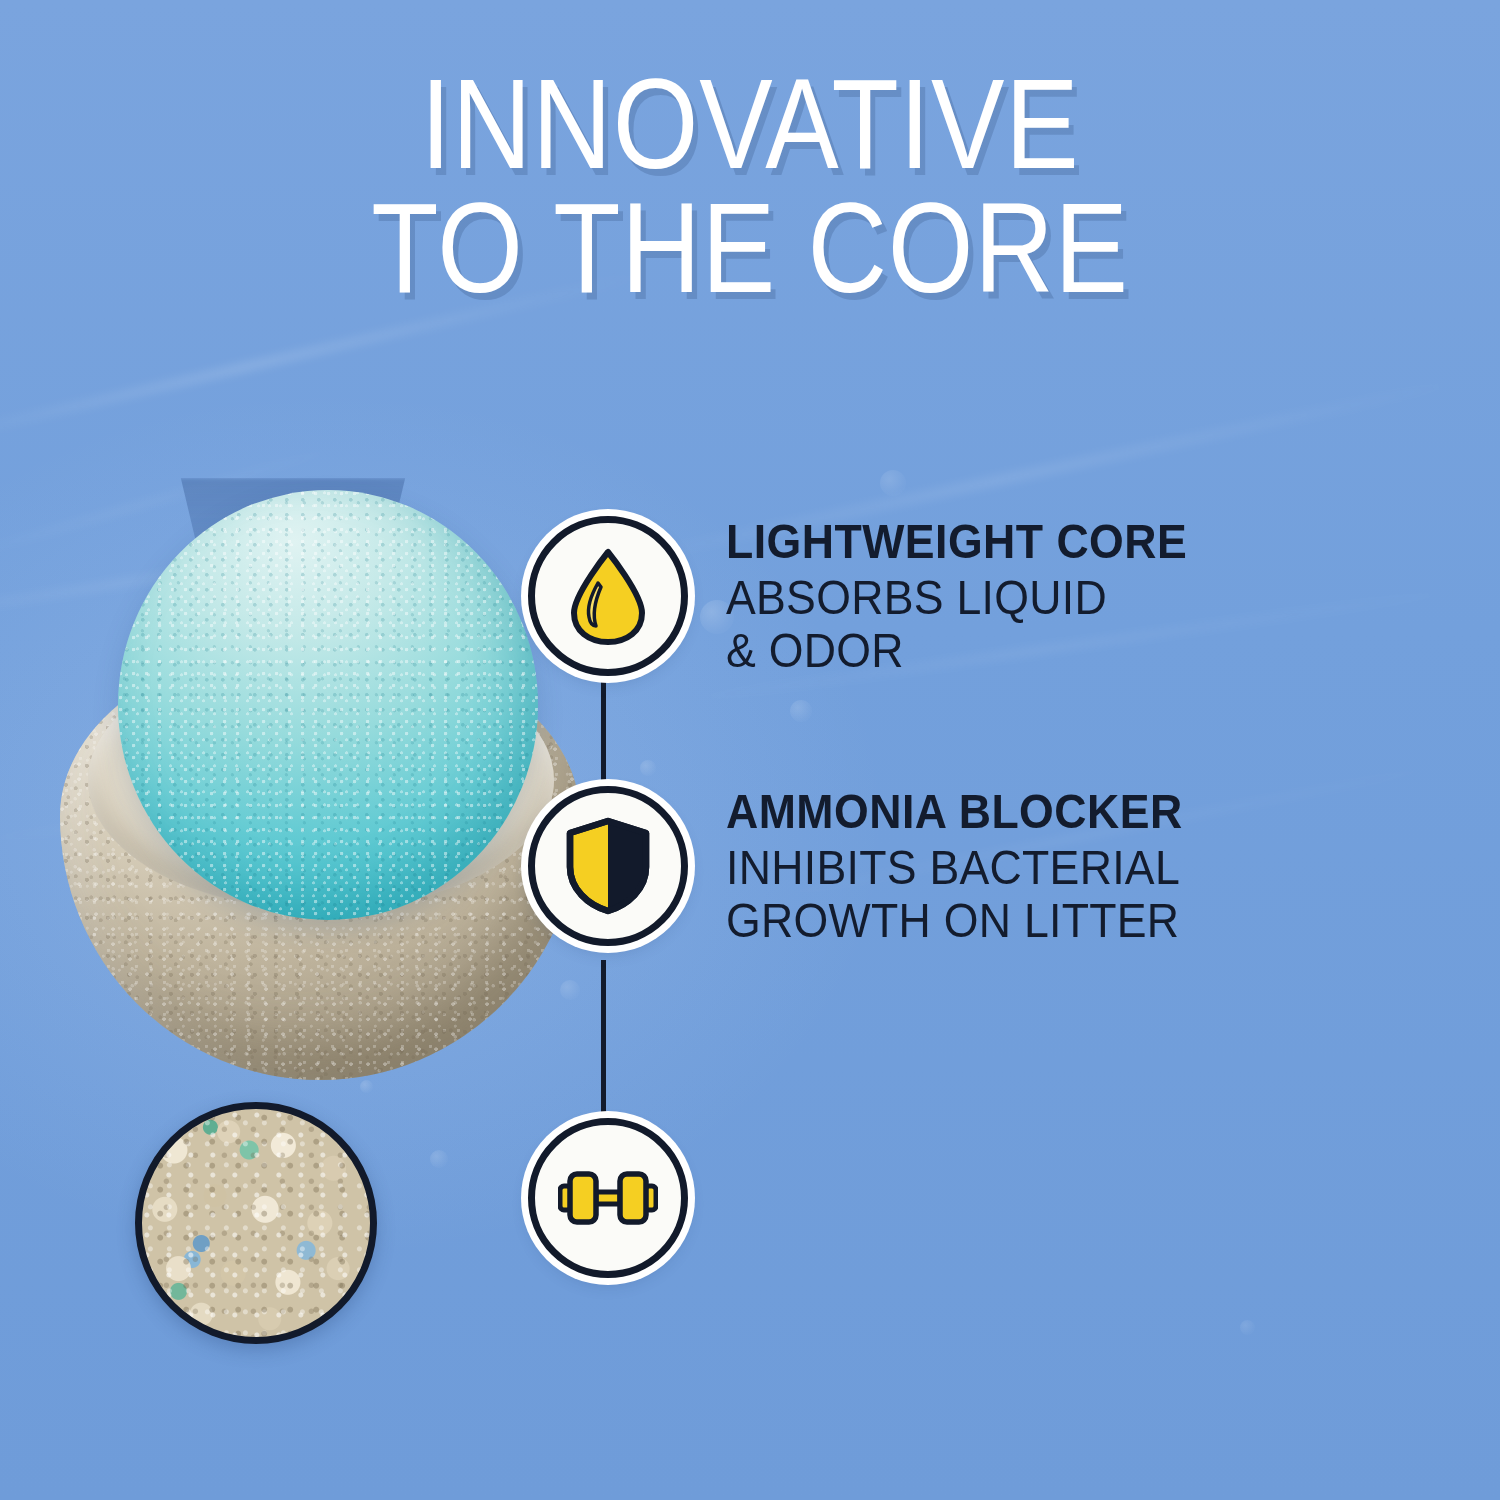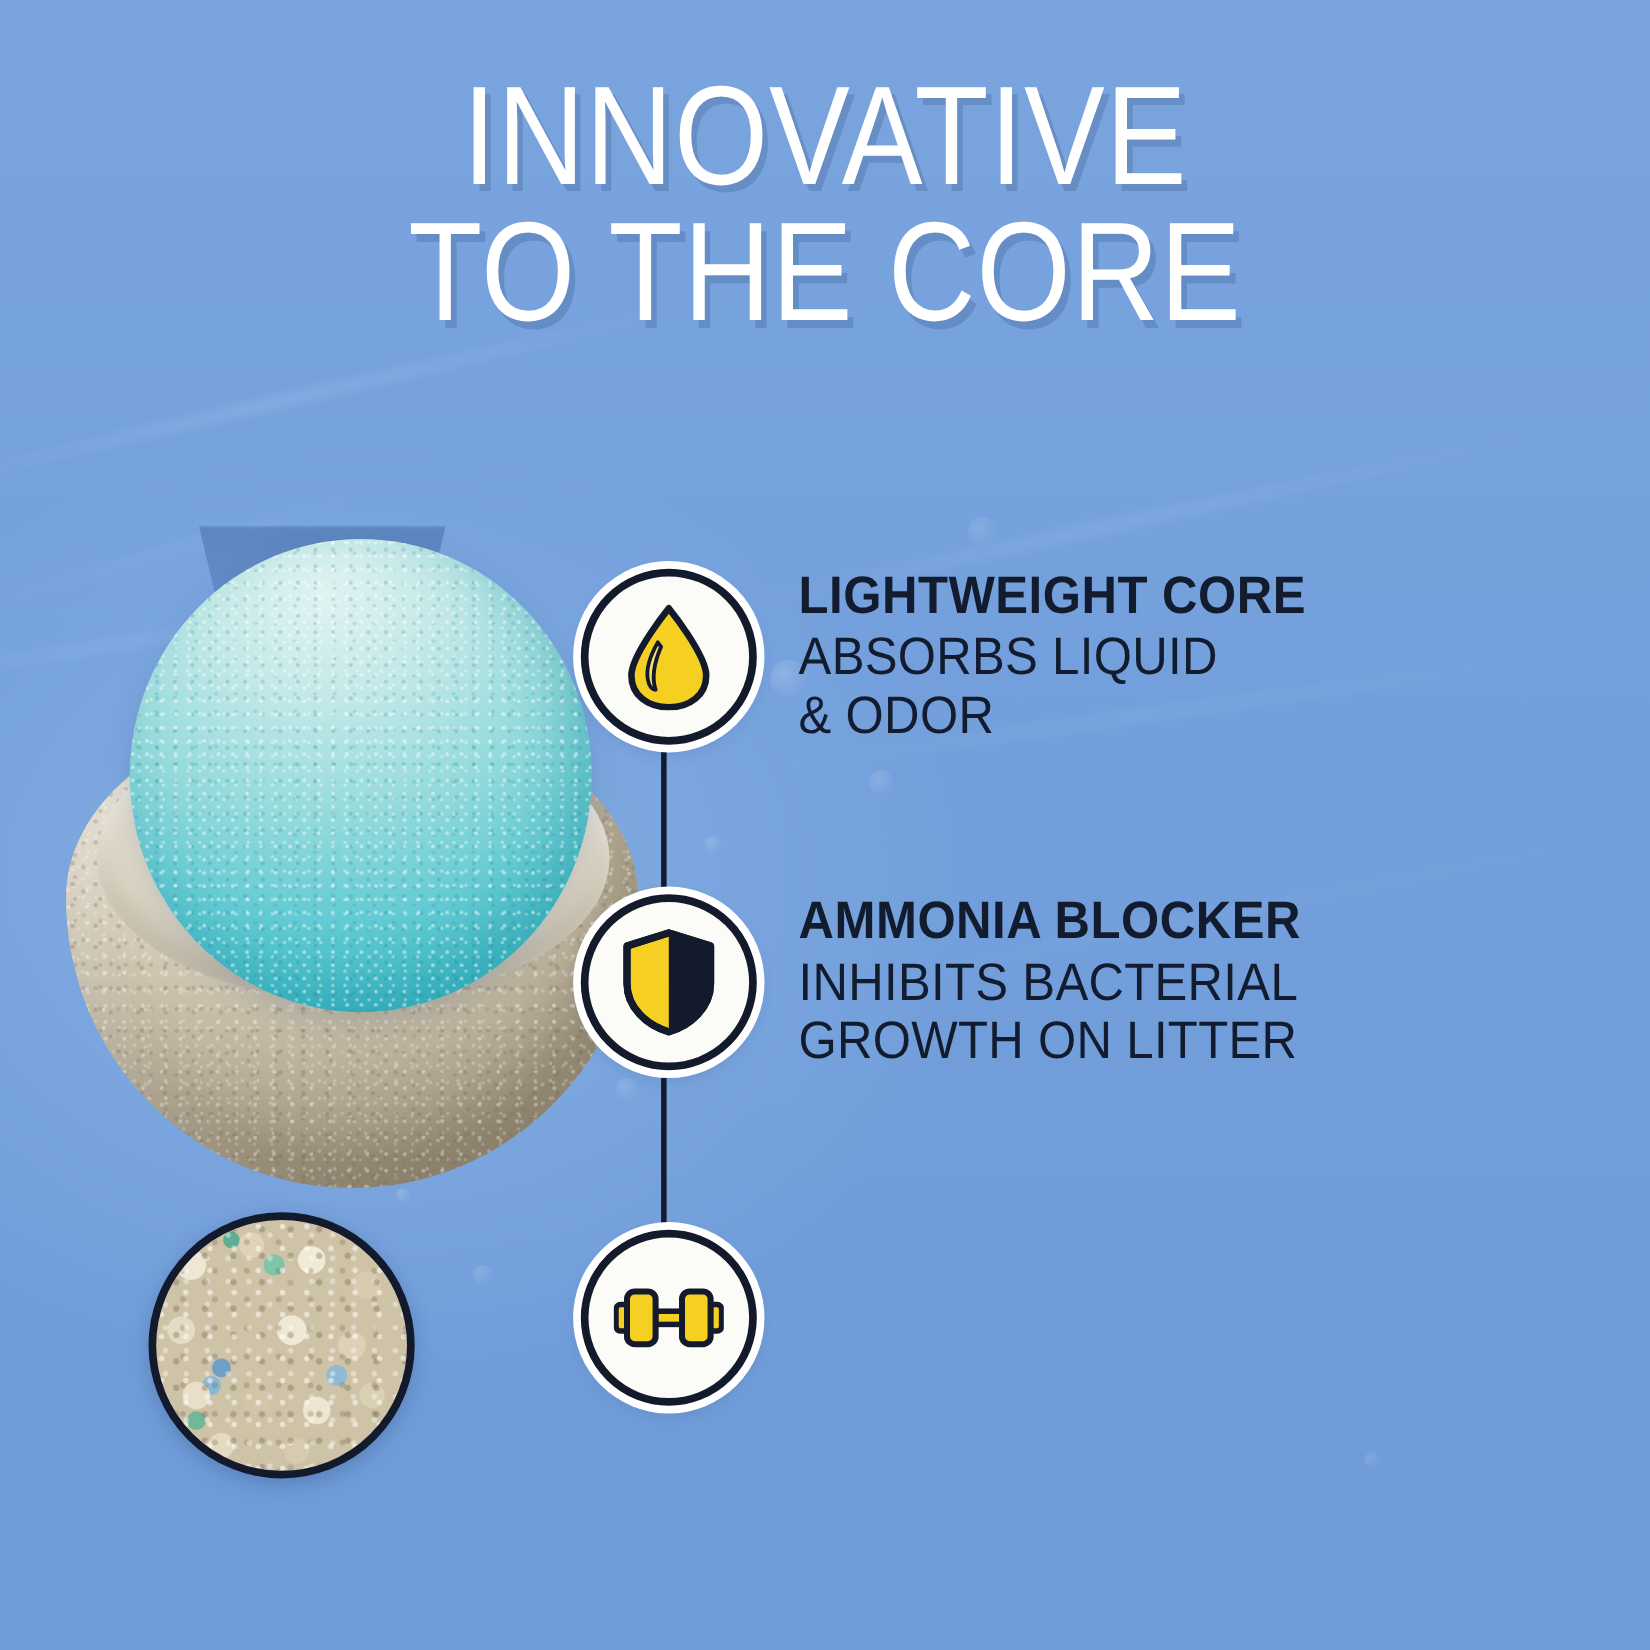--- a/index.html
+++ b/index.html
@@ -152,23 +152,23 @@
       radial-gradient(circle at 84% 78%, rgba(110,96,70,.28) 0 2.2px, transparent 3.2px);
     background-size:22px 20px, 26px 24px, 19px 21px, 29px 26px;
   }
 
   .connector{
     position:absolute;left:601px;width:5px;background:#121a2b;z-index:1;
   }
   .connector.c1{top:655px;height:250px;}
   .connector.c2{top:960px;height:165px;}
 
-  .feature{position:absolute;display:flex;align-items:flex-end;}
+  .feature{position:absolute;display:flex;align-items:center;}
   .f1{left:528px;top:515px;}
-  .f2{left:528px;top:811px;}
+  .f2{left:528px;top:785px;}
   .f3{left:528px;top:1118px;}
 
   .badge{
     position:relative;z-index:3;
     flex:0 0 auto;
     width:146px;height:146px;border-radius:50%;
     background:#fbfbf8;
     border:7px solid #121a2b;
     box-shadow:0 0 0 7px #ffffff, 0 6px 16px rgba(35,65,115,.22);
     display:flex;align-items:center;justify-content:center;

